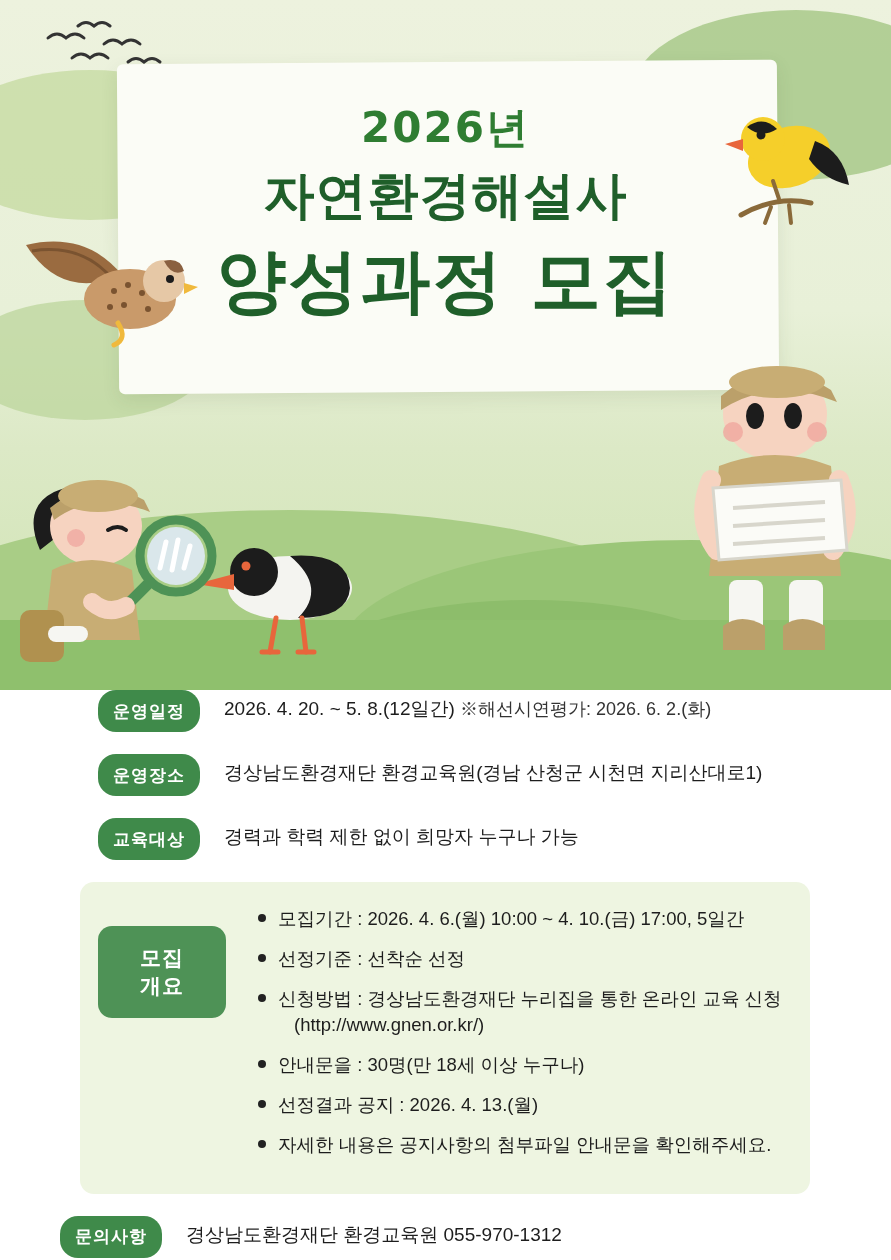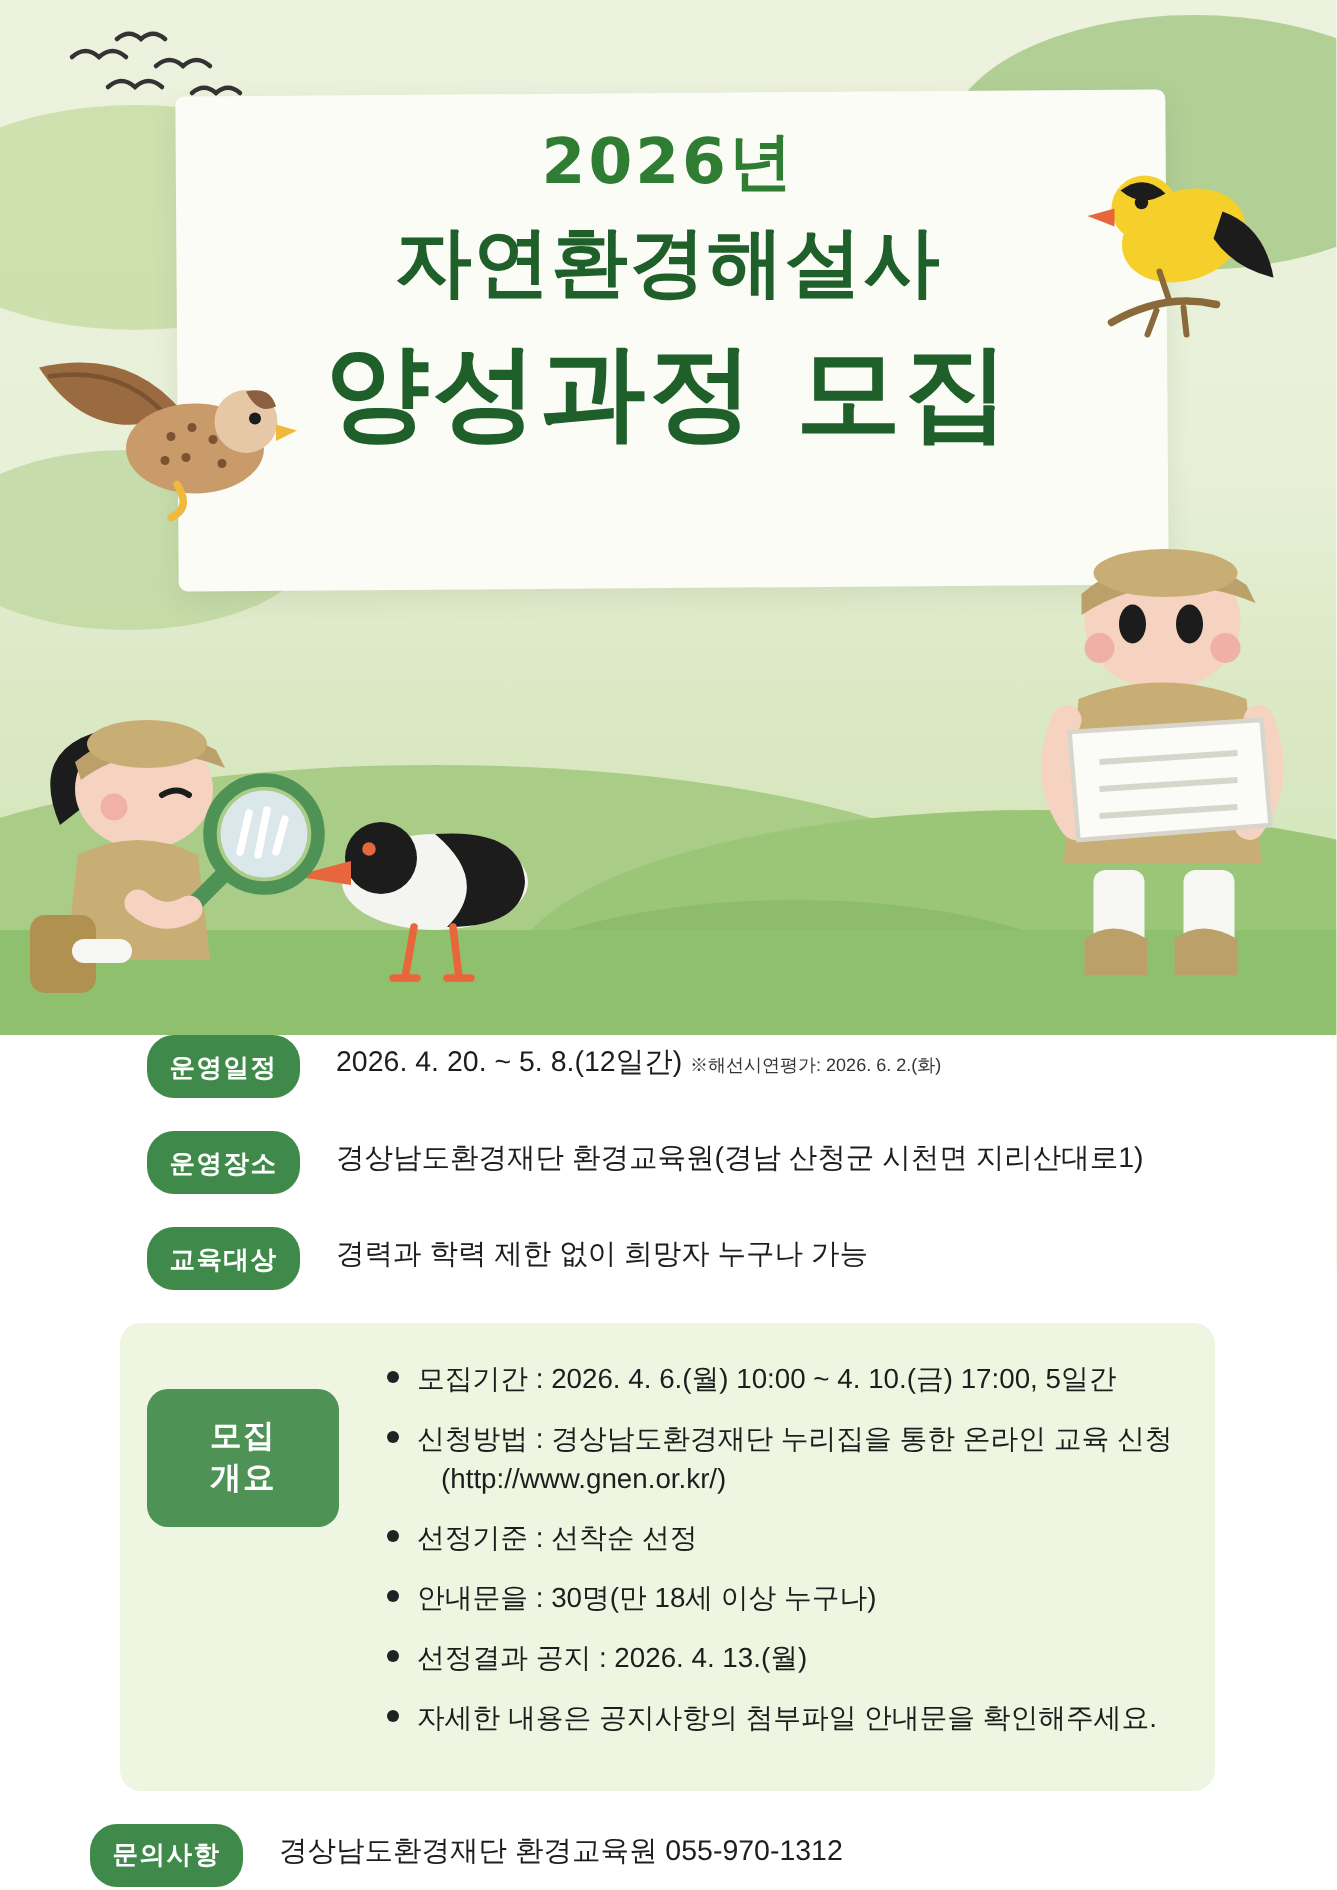--- a/index.html
+++ b/index.html
@@ -27,21 +27,21 @@
   .ground{position:absolute;left:0;right:0;bottom:0;height:70px;background:#8fc06d;}
 
   .card{
     position:absolute;left:118px;top:62px;width:660px;height:330px;
     background:#fbfcf6;
     box-shadow:0 6px 18px rgba(60,80,40,.10);
     transform:rotate(-0.4deg);
     border-radius:6px;
   }
 
-  .title-wrap{position:absolute;left:0;right:0;top:80px;text-align:center;z-index:6;}
+  .title-wrap{position:absolute;left:0;right:0;top:100px;text-align:center;z-index:6;}
   .t-year{
     font-size:42px;font-weight:bold;color:#2f7d32;letter-spacing:2px;
     font-family:"DejaVu Sans", sans-serif;
   }
   .t-main{
     margin-top:13px;font-size:51px;font-weight:bold;color:#1f5f2a;
     letter-spacing:1px;line-height:1.05;
     font-family:"DejaVu Sans", sans-serif;
   }
   .t-sub{
@@ -61,21 +61,21 @@
 
   
   .info{position:absolute;left:0;top:690px;width:891px;}
   .row{display:flex;align-items:flex-start;margin:0 0 22px 0;padding-left:98px;}
   .pill{
     flex:0 0 auto;width:102px;height:42px;border-radius:18px;background:#3f8a4a;
     color:#fff;font-size:17px;font-weight:bold;display:flex;align-items:center;justify-content:center;
     letter-spacing:1px;
   }
   .row-text{margin-left:24px;font-size:19px;color:#1d1d1d;line-height:1.45;padding-top:5px;}
-  .row-text .small{font-size:12px;color:#333;text-align:center;}
+  .row-text .small{font-size:18px;color:#333;text-align:center;}
 
   
   .summary{
     position:relative;margin:6px 0 0 80px;width:730px;min-height:242px;
     background:#eef5e1;border-radius:14px;display:flex;align-items:flex-start;padding:22px 0;
   }
   .sq-pill{
     flex:0 0 auto;width:128px;height:92px;border-radius:14px;background:#4e9256;
     color:#fff;font-size:21px;font-weight:bold;display:flex;flex-direction:column;
     align-items:center;justify-content:center;line-height:1.35;margin:22px 0 0 18px;letter-spacing:1px;
@@ -242,25 +242,25 @@
     <div class="summary">
       <div class="sq-pill">
         <span>모집</span>
         <span>개요</span>
       </div>
       <ul class="bullets">
         <li>
           <span>모집기간 : 2026. 4. 6.(월) 10:00 ~ 4. 10.(금) 17:00, 5일간</span>
         </li>
         <li>
+          <span>선정기준 : 선착순 선정</span>
+        </li>
+        <li>
           <span>신청방법 : 경상남도환경재단 누리집을 통한 온라인 교육 신청</span>
           <span class="indent">(http://www.gnen.or.kr/)</span>
-        </li>
-        <li>
-          <span>선정기준 : 선착순 선정</span>
         </li>
         <li>
           <span>안내문을 : 30명(만 18세 이상 누구나)</span>
         </li>
         <li>
           <span>선정결과 공지 : 2026. 4. 13.(월)</span>
         </li>
         <li>
           <span>자세한 내용은 공지사항의 첨부파일 안내문을 확인해주세요.</span>
         </li>

